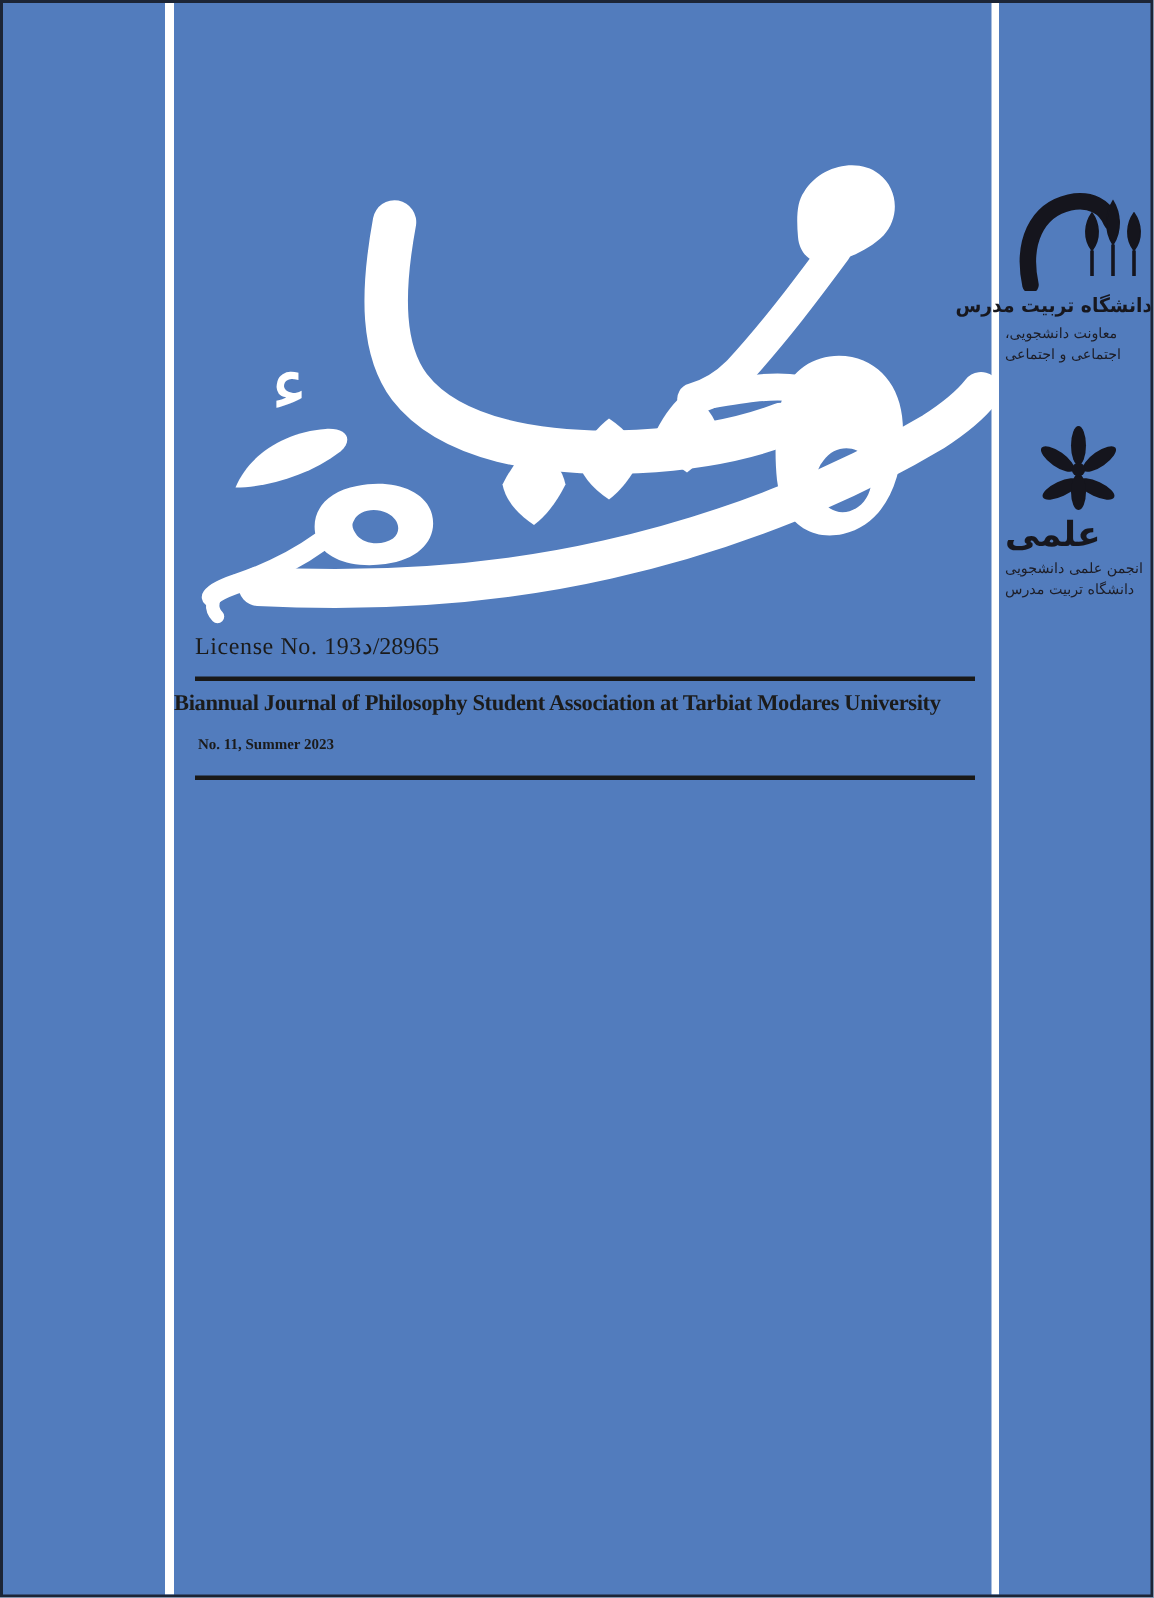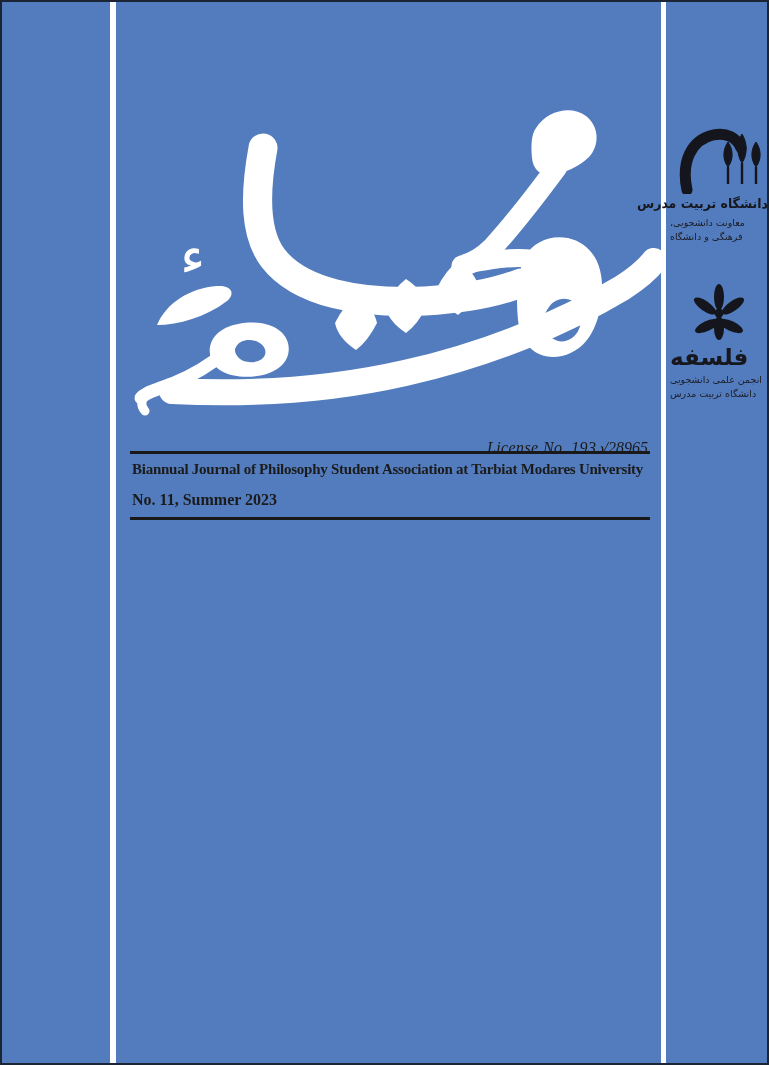--- a/index.html
+++ b/index.html
@@ -13,37 +13,36 @@
     font-family:"Liberation Serif","DejaVu Serif",serif;
   }
   .stripe{position:absolute;top:0;bottom:0;background:#FFFFFF;}
   .stripe-left{left:108px;width:6px;}
   .stripe-right{left:659px;width:5px;}
 
   .calli-wrap{position:absolute;left:113px;top:88px;width:550px;height:347px;}
   .visually-hidden{position:absolute;width:1px;height:1px;overflow:hidden;clip:rect(0 0 0 0);white-space:nowrap;}
 
   .license{
-    position:absolute;left:128px;top:436px;width:518px;
-    text-align:right;font-size:16px;color:#1B1B1B;
+    position:absolute;left:128px;top:419px;width:518px;
+    font-size:16px;color:#1B1B1B;
     direction:ltr;unicode-bidi:bidi-override;
     letter-spacing:0.4px;
-    font-style:italic;
   }
   .rule{position:absolute;left:128px;width:520px;height:3px;background:#191919;}
   .rule-top{top:449px;}
   .rule-bottom{top:515px;}
   .banner-title{
-    position:absolute;left:130px;top:459px;width:518px;
+    position:absolute;left:114px;top:459px;width:518px;
     font-weight:bold;font-size:15px;letter-spacing:-0.25px;color:#1B1B1B;
     white-space:nowrap;
   }
   .banner-issue{
     position:absolute;left:130px;top:489px;
-    font-weight:bold;font-size:16px;color:#1B1B1B;white-space:nowrap;
+    font-weight:bold;font-size:10px;color:#1B1B1B;white-space:nowrap;
   }
 
   .logo-block{
     position:absolute;width:98px;text-align:left;
     color:#17171E;font-family:"DejaVu Sans",sans-serif;
   }
   .logo-university{left:668px;top:126px;}
   .logo-association{left:668px;top:282px;}
   .logo-art{display:block;margin:0 auto;}
   .logo-name{
@@ -125,37 +124,37 @@
           <path d="M 71,6 C 76,14 77,26 71,35 C 65,26 66,14 71,6 Z"></path>
           <line x1="71" y1="35" x2="71" y2="56" stroke-width="2.4"></line>
           <path d="M 85,14 C 90,21 91,31 85,39 C 79,31 80,21 85,14 Z"></path>
           <line x1="85" y1="39" x2="85" y2="56" stroke-width="2.4"></line>
         </g>
       </g>
     </svg>
     <div class="logo-name">دانشگاه تربیت مدرس</div>
     <div class="logo-caption">
       <div>معاونت دانشجویی،</div>
-      <div>فرهنگی و دانشگاه</div>
+      <div>اجتماعی و اجتماعی</div>
     </div>
   </div>
 
   <div class="logo-block logo-association">
     <svg class="logo-art" width="72" height="60" viewBox="0 0 72 60" xmlns="http://www.w3.org/2000/svg">
       <g fill="#15151D">
 
         <ellipse cx="36" cy="13" rx="5" ry="13"></ellipse>
         <ellipse cx="22" cy="22" rx="5" ry="13" transform="rotate(-55 22 22)"></ellipse>
         <ellipse cx="50" cy="22" rx="5" ry="13" transform="rotate(55 50 22)"></ellipse>
         <ellipse cx="24" cy="42" rx="5" ry="13" transform="rotate(-115 24 42)"></ellipse>
         <ellipse cx="48" cy="42" rx="5" ry="13" transform="rotate(115 48 42)"></ellipse>
         <ellipse cx="36" cy="44" rx="5" ry="12"></ellipse>
         <circle cx="36" cy="29" r="4.5"></circle>
       </g>
     </svg>
-    <div class="logo-word">فلسفه</div>
+    <div class="logo-word">علمی</div>
     <div class="logo-caption">
       <div>انجمن علمی دانشجویی</div>
       <div>دانشگاه تربیت مدرس</div>
     </div>
   </div>
 
 </div>
 
 </body></html>

